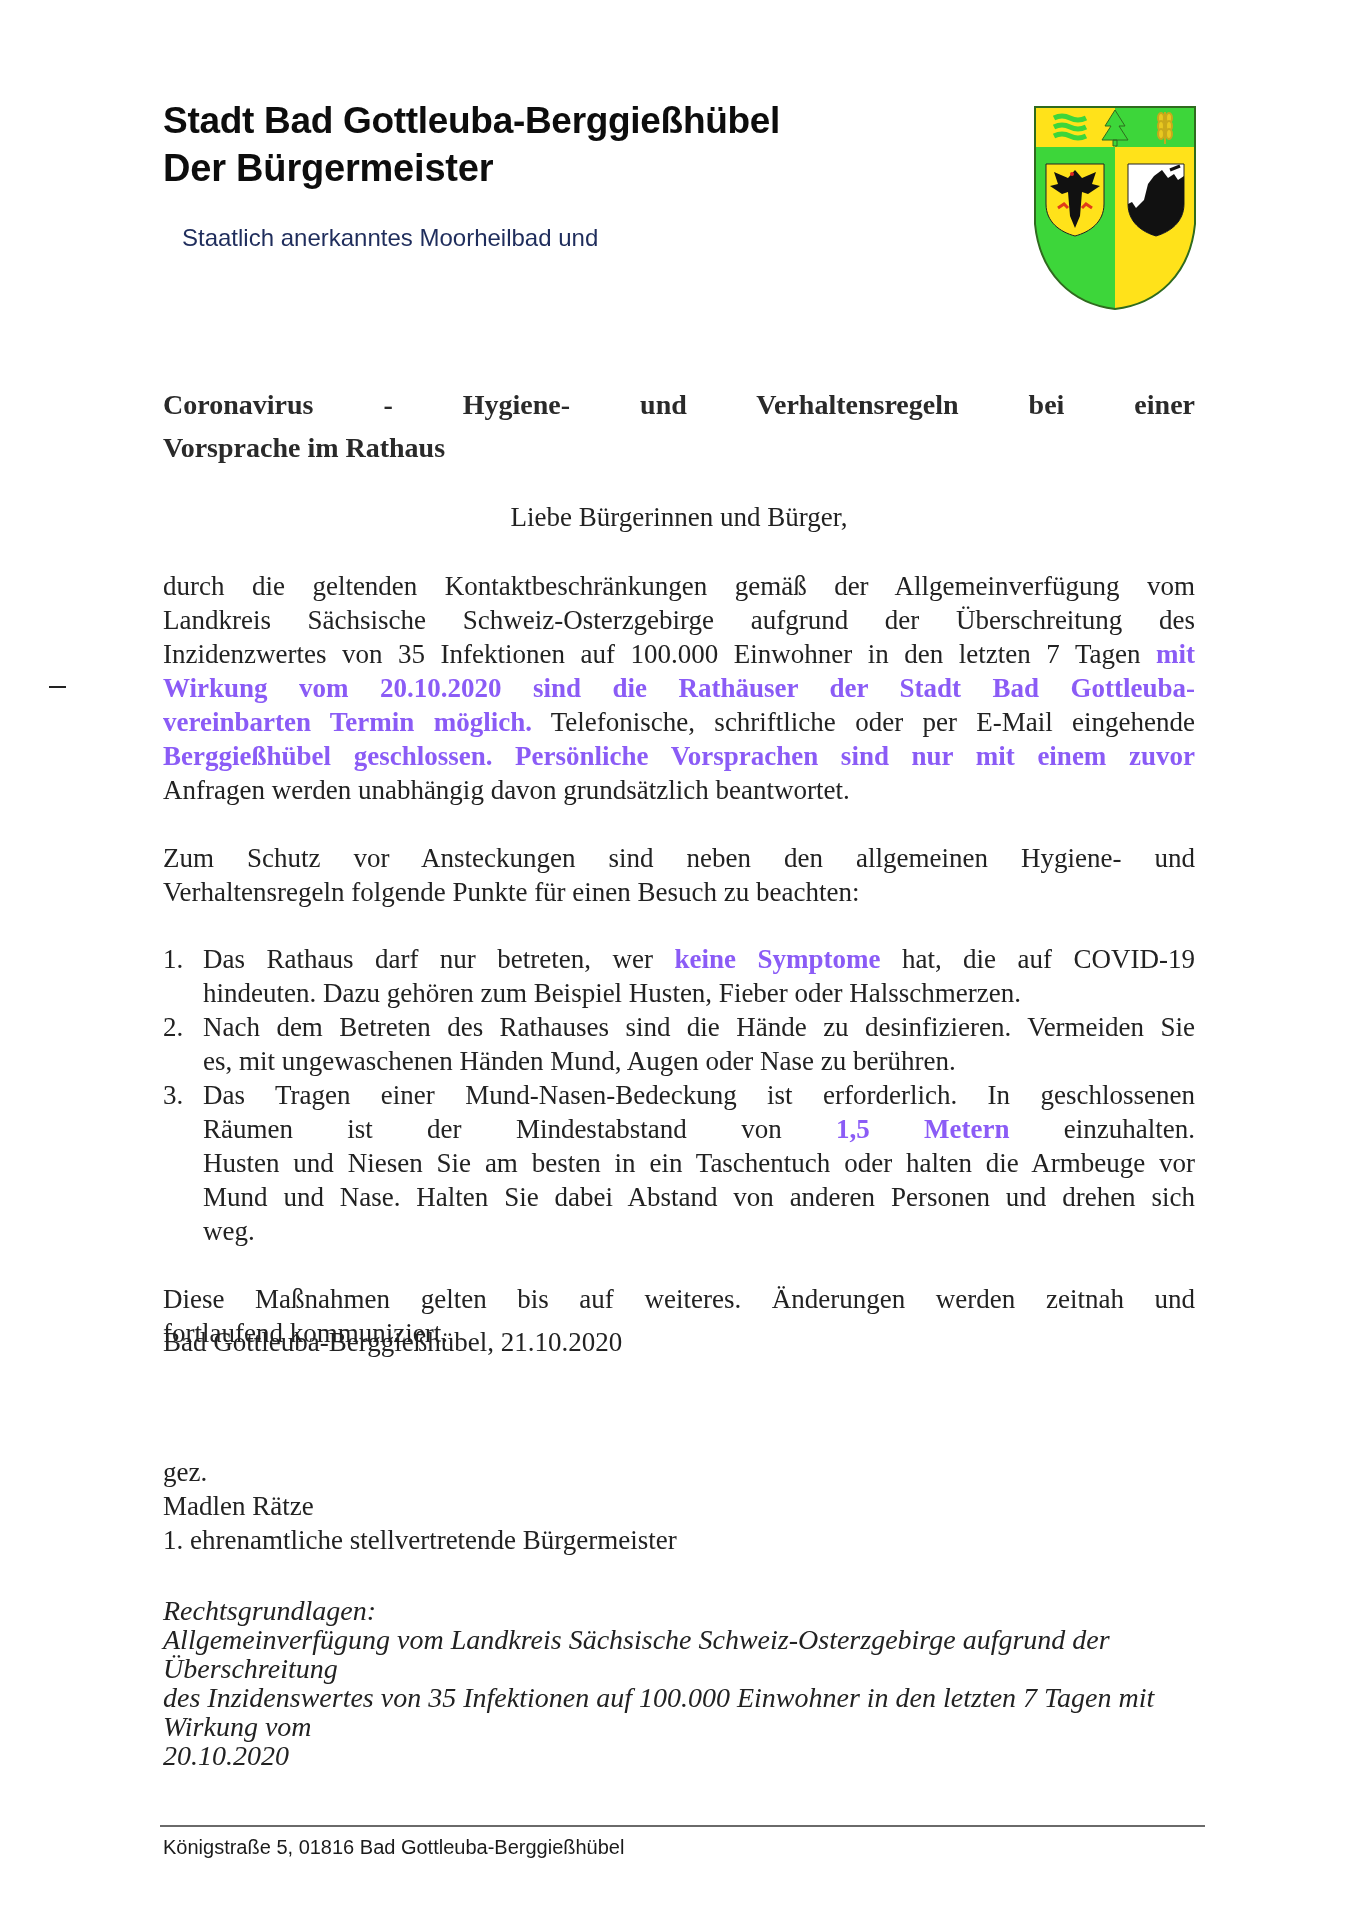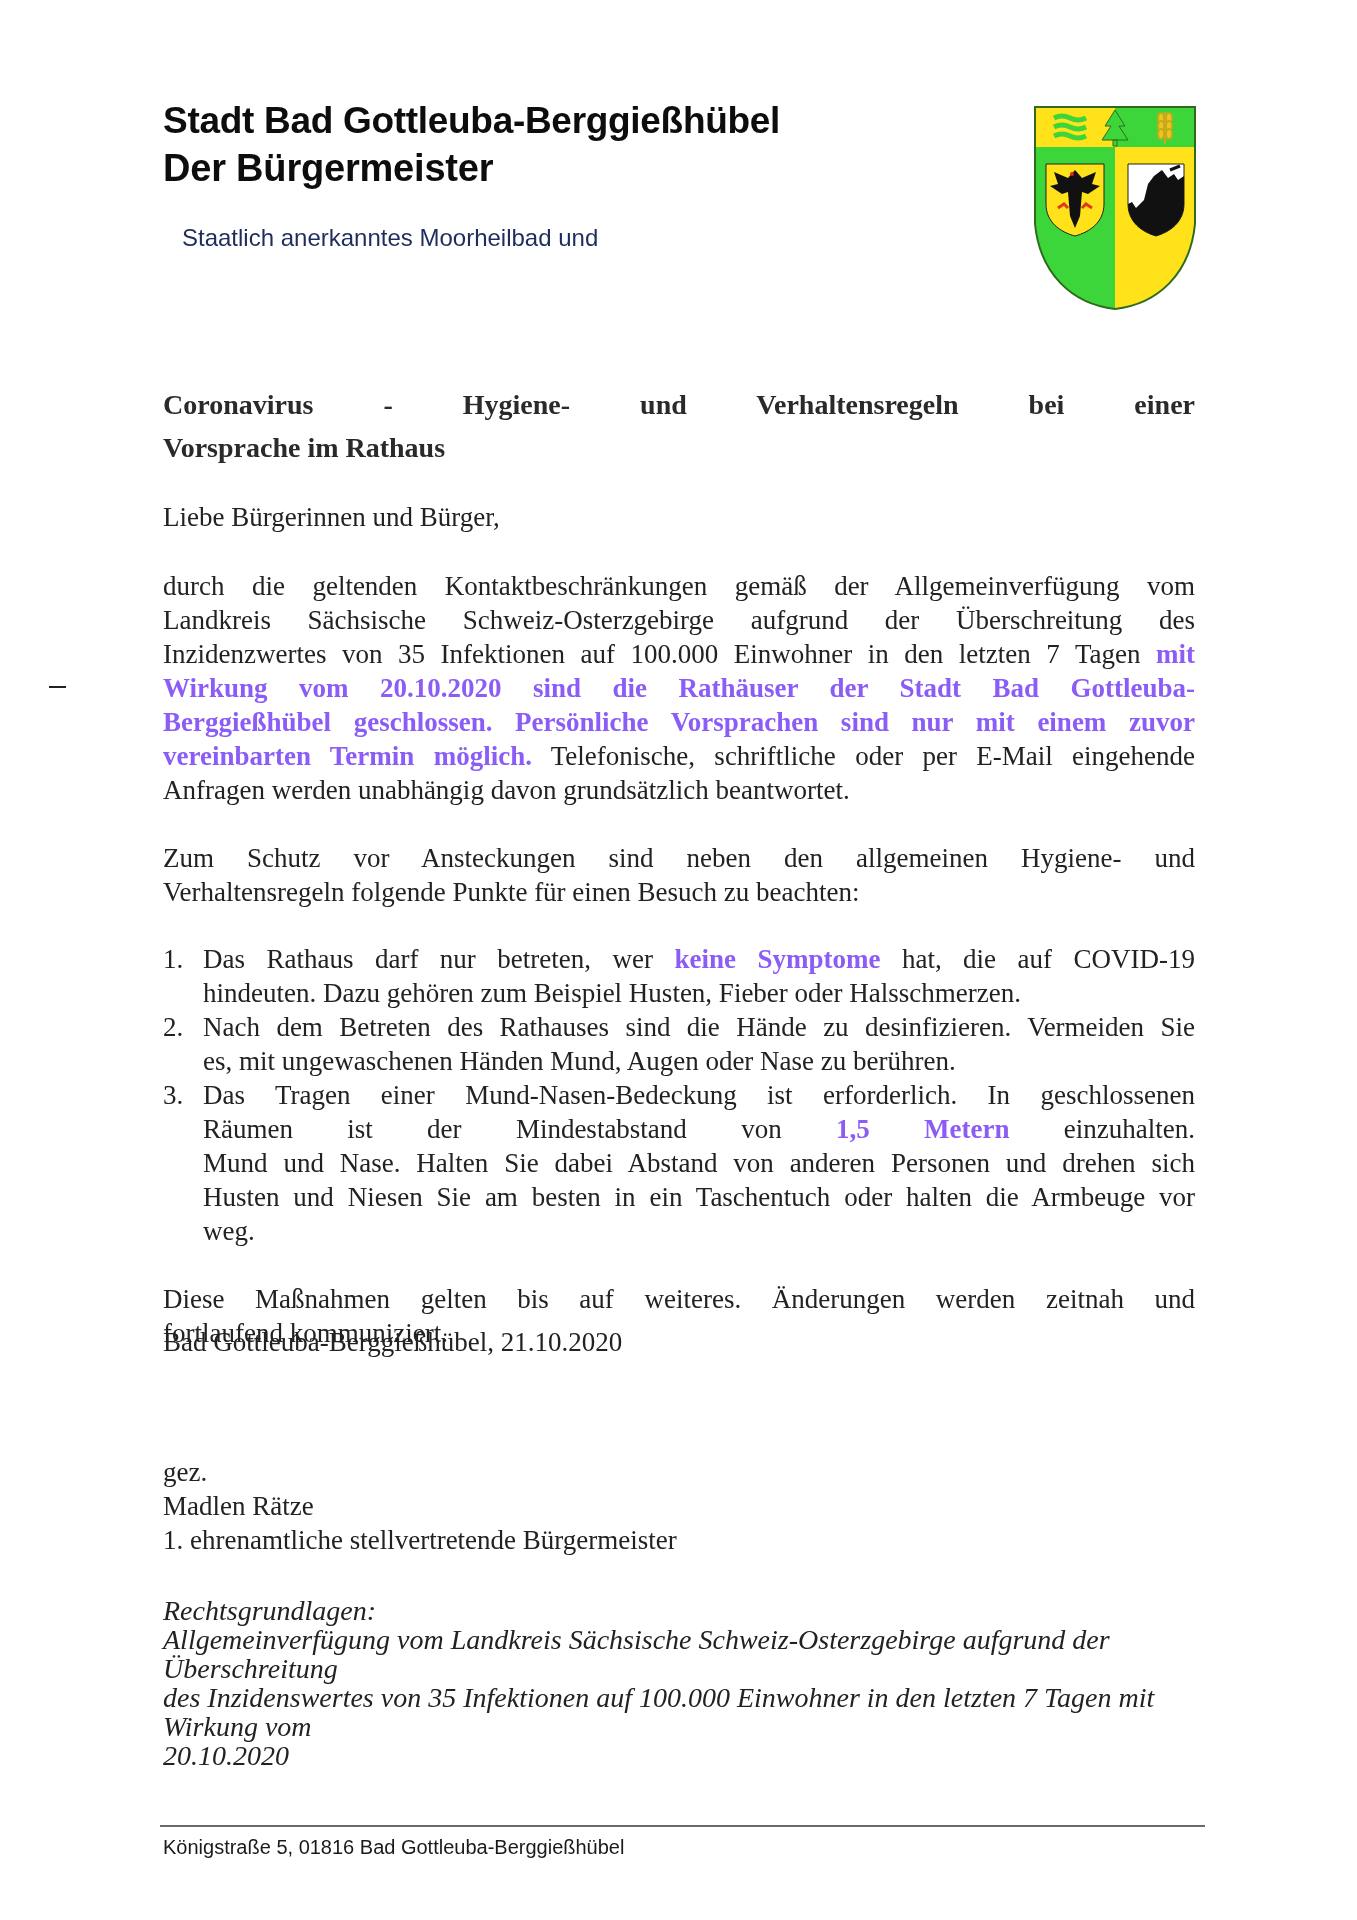--- a/index.html
+++ b/index.html
@@ -14,21 +14,21 @@
   .crest { position: absolute; left: 1032px; top: 104px; width: 166px; height: 208px; }
 
   .doc-title { position: absolute; left: 163px; top: 383px; width: 1032px; font-family: "Liberation Serif", serif; font-weight: bold; font-size: 28px; line-height: 43px; color: #2a2a2a; text-align: justify; text-align-last: left; }
   .doc-title .l1 { display: block; text-align: justify; text-align-last: justify; }
 
   .body { position: absolute; left: 163px; width: 1032px; font-family: "Liberation Serif", serif; font-size: 27px; line-height: 34px; color: #222; }
   .just { text-align: justify; }
   .just .jl { display: block; text-align: justify; text-align-last: justify; }
   b { font-weight: bold; color: #8b5cf6; }
 
-  .greeting { top: 500px; }
+  .greeting { top: 500px; text-align: center; }
   .p1 { top: 569px; }
   .p2 { top: 841px; }
   .list { top: 942px; }
   .list .item { position: relative; padding-left: 40px; }
   .list .num { position: absolute; left: 0; top: 0; }
   .p3 { top: 1282px; }
   .place { top: 1325px; }
   .sign { top: 1455px; }
   .legal { top: 1596px; font-style: italic; font-size: 28px; line-height: 29px; }
 
@@ -89,22 +89,22 @@
 
   <div class="body greeting">Liebe Bürgerinnen und Bürger,</div>
 
   <div class="margin-mark"></div>
 
   <div class="body p1 just">
     <span class="jl">durch die geltenden Kontaktbeschränkungen gemäß der Allgemeinverfügung vom</span>
     <span class="jl">Landkreis Sächsische Schweiz-Osterzgebirge aufgrund der Überschreitung des</span>
     <span class="jl"><span>Inzidenzwertes von 35 Infektionen auf 100.000 Einwohner in den letzten 7 Tagen </span><b>mit</b></span>
     <span class="jl"><b>Wirkung vom 20.10.2020 sind die Rathäuser der Stadt Bad Gottleuba-</b></span>
+    <span class="jl"><b>vereinbarten Termin möglich.</b><span> Telefonische, schriftliche oder per E-Mail eingehende</span></span>
     <span class="jl"><b>Berggießhübel geschlossen. Persönliche Vorsprachen sind nur mit einem zuvor</b></span>
-    <span class="jl"><b>vereinbarten Termin möglich.</b><span> Telefonische, schriftliche oder per E-Mail eingehende</span></span>
     <span>Anfragen werden unabhängig davon grundsätzlich beantwortet.</span>
   </div>
 
   <div class="body p2 just">
     <span class="jl">Zum Schutz vor Ansteckungen sind neben den allgemeinen Hygiene- und</span>
     <span>Verhaltensregeln folgende Punkte für einen Besuch zu beachten:</span>
   </div>
 
   <div class="body list just">
     <div class="item">
@@ -114,22 +114,22 @@
     </div>
     <div class="item">
       <span class="num">2.</span>
       <span class="jl">Nach dem Betreten des Rathauses sind die Hände zu desinfizieren. Vermeiden Sie</span>
       <span>es, mit ungewaschenen Händen Mund, Augen oder Nase zu berühren.</span>
     </div>
     <div class="item">
       <span class="num">3.</span>
       <span class="jl">Das Tragen einer Mund-Nasen-Bedeckung ist erforderlich. In geschlossenen</span>
       <span class="jl"><span>Räumen ist der Mindestabstand von </span><b>1,5 Metern</b><span> einzuhalten.</span></span>
+      <span class="jl">Husten und Niesen Sie am besten in ein Taschentuch oder halten die Armbeuge vor</span>
       <span class="jl">Mund und Nase. Halten Sie dabei Abstand von anderen Personen und drehen sich</span>
-      <span class="jl">Husten und Niesen Sie am besten in ein Taschentuch oder halten die Armbeuge vor</span>
       <span>weg.</span>
     </div>
   </div>
 
   <div class="body p3 just">
     <span class="jl">Diese Maßnahmen gelten bis auf weiteres. Änderungen werden zeitnah und</span>
     <span>fortlaufend kommuniziert.</span>
   </div>
 
   <div class="body place">Bad Gottleuba-Berggießhübel, 21.10.2020</div>

